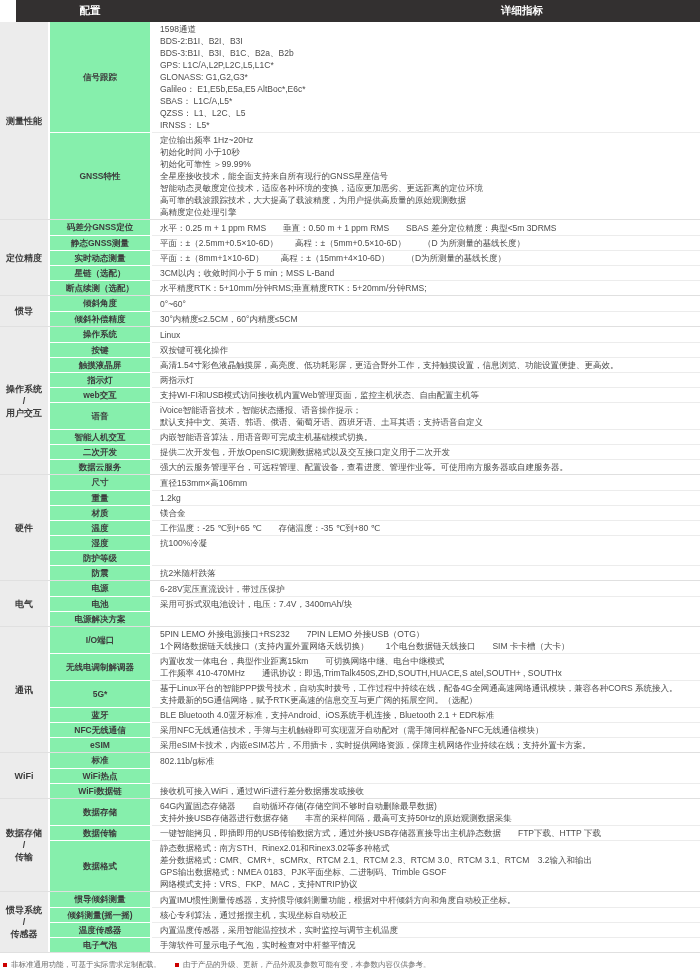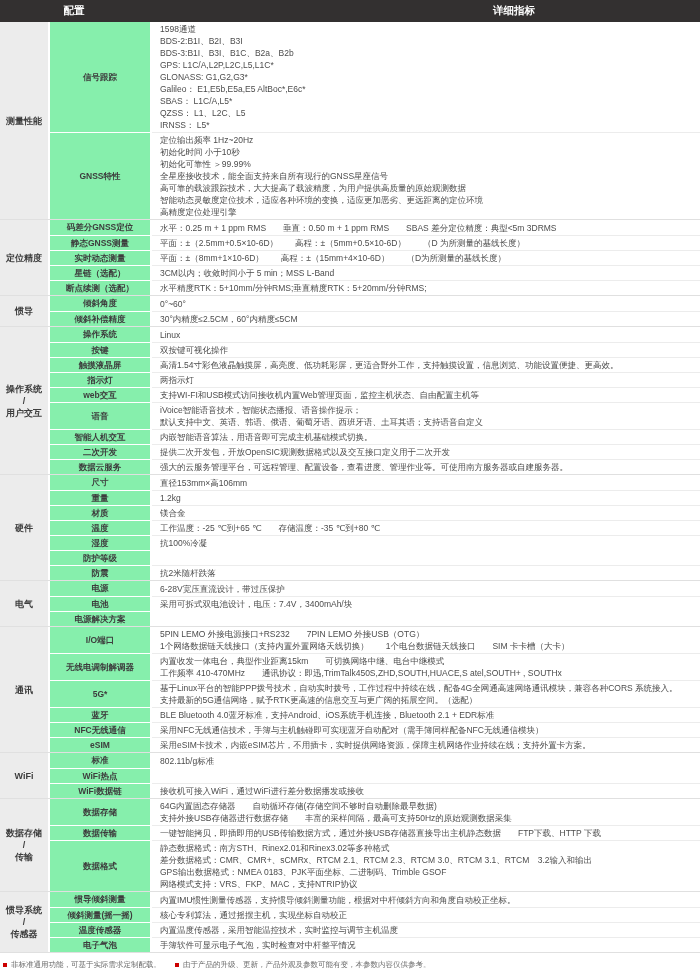--- a/index.html
+++ b/index.html
@@ -1,21 +1,21 @@
 <!DOCTYPE html>
 <html><head>
 <meta charset="utf-8">
 <style>
   html,body{margin:0;padding:0;background:#fff;}
   body{font-family:"Liberation Sans","DejaVu Sans",sans-serif;color:#4c4c4c;
        -webkit-font-smoothing:antialiased;}
   .page{width:700px;height:980px;overflow:hidden;background:#fff;display:flex;flex-direction:column;}
 
   
-  .hdr{height:22px;flex:0 0 22px;background:#333030;display:flex;align-items:center;}
+  .hdr{height:22px;flex:0 0 22px;background:#333030;display:flex;align-items:center;margin-left:16px;}
   .hdr-left{width:148px;text-align:center;color:#fff;font-weight:bold;font-size:10.5px;}
   .hdr-right{flex:1;text-align:center;padding-left:180px;color:#fff;font-weight:bold;font-size:10.5px;}
 
   
   .spec{flex:0 0 auto;}
   .group{display:flex;align-items:stretch;border-top:1px solid #e0e0e0;}
   .group:first-child{border-top:none;}
   .gcell{width:46px;flex:0 0 46px;background:#ececec;display:flex;flex-direction:column;
          align-items:center;justify-content:center;text-align:center;
          font-weight:bold;font-size:9px;color:#3d3d3d;border-right:2px solid #fff;padding:2px 1px;}
@@ -66,22 +66,22 @@
               <div class="vline">IRNSS： L5*</div>
             </div>
           </div>
           <div class="row">
             <div class="pcell">GNSS特性</div>
             <div class="vcell">
               <div class="vline">定位输出频率 1Hz~20Hz</div>
               <div class="vline">初始化时间 小于10秒</div>
               <div class="vline">初始化可靠性 ＞99.99%</div>
               <div class="vline">全星座接收技术，能全面支持来自所有现行的GNSS星座信号</div>
+              <div class="vline">智能动态灵敏度定位技术，适应各种环境的变换，适应更加恶劣、更远距离的定位环境</div>
               <div class="vline">高可靠的载波跟踪技术，大大提高了载波精度，为用户提供高质量的原始观测数据</div>
-              <div class="vline">智能动态灵敏度定位技术，适应各种环境的变换，适应更加恶劣、更远距离的定位环境</div>
               <div class="vline">高精度定位处理引擎</div>
             </div>
           </div>
         </div>
       </div>
       <div class="group">
         <div class="gcell">
           <div class="gline">定位精度</div>
         </div>
         <div class="rows">

